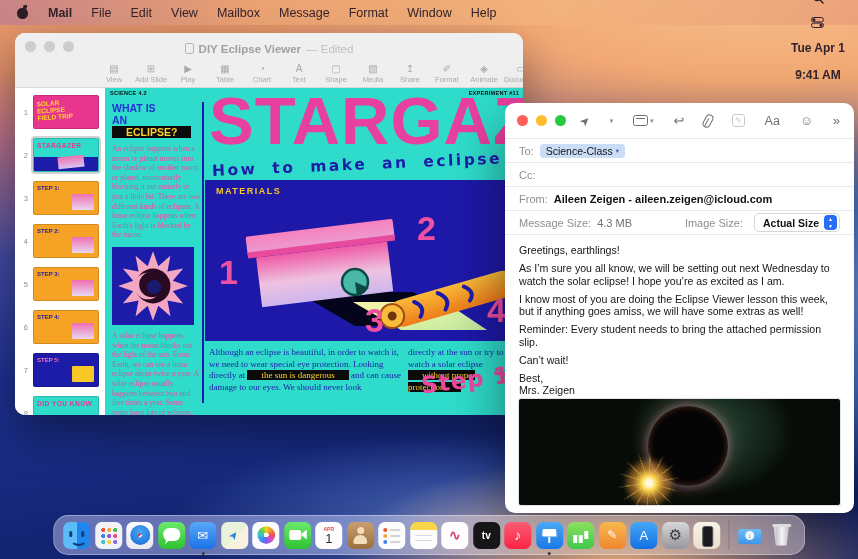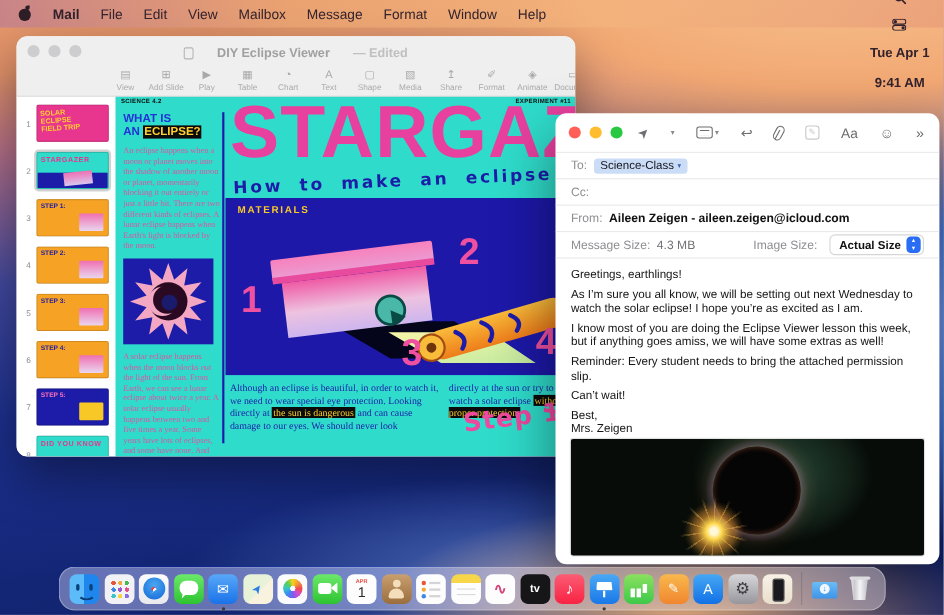--- a/index.html
+++ b/index.html
@@ -27,23 +27,23 @@
   
   .traffic { display:flex; gap:8px; }
   .tl { width:11px; height:11px; border-radius:50%; }
   
   #kn { position:absolute; left:15px; top:33px; width:508px; height:382px; border-radius:10px; overflow:hidden;
         background:#fff; box-shadow:0 18px 45px rgba(0,0,0,.4); z-index:10; }
   .kn-chrome { position:absolute; left:0; top:0; right:0; height:55px; background:#f0efef; border-bottom:1px solid #d8d8d8; }
   .kn-titlebar { position:absolute; left:0; top:0; right:0; height:25px; display:flex; align-items:center; }
   .kn-titlebar .traffic { position:absolute; left:10px; top:8px; }
   .kn-titlebar .tl { background:#cdcdd0; }
-  .kn-title { margin:0 auto; font-size:11.5px; font-weight:600; color:#a0a0a0; display:flex; gap:21px; align-items:center; padding-top:6px;justify-content:space-between;}
+  .kn-title { margin:0 auto; font-size:11.5px; font-weight:600; color:#a0a0a0; display:flex; gap:5px; align-items:center; padding-top:6px;justify-content:space-between;}
   .kn-title .doc-ico { width:9px; height:11px; border:1px solid #b5b5b5; border-radius:2px; display:inline-block; }
-  .kn-title .suffix { font-weight:700; color:#c0c0c0; }
+  .kn-title .suffix { font-weight:400; color:#c0c0c0; }
   .kn-toolbar { position:absolute; left:86px; right:8px; top:25px; height:30px; display:flex; gap:11px; align-items:center; }
   .kn-tool { display:flex; flex-direction:column; align-items:center; min-width:26px; }
   .kn-tool .g { font-size:10px; line-height:11px; color:#a9a9ab; }
   .kn-tool .l { font-size:7.5px; color:#ababad; margin-top:1px; white-space:nowrap; }
   
   .kn-sidebar { position:absolute; left:0; top:55px; bottom:0; width:90px; background:#ffffff; overflow:hidden; }
   .sl-row { display:flex; align-items:center; margin:5px 4px 0 2px; height:38px; }
   .sl-num { width:14px; font-size:7.5px; color:#8d8d8d; text-align:right; padding-right:3px; }
   .sl-wrap { flex:1; height:38px; border-radius:4px; padding:2px; }
   .sl-wrap.sel { background:#d2d2d2; }
@@ -58,21 +58,21 @@
   .m-box { background:linear-gradient(180deg,#f06fb2,#e9d6ef); }
   .m-yellow { background:#f8c827; }
   .t-teal .navyband { position:absolute; left:0; right:0; bottom:0; height:14px; background:#1d1ca9; }
   .t-teal .pinkbox { position:absolute; left:24px; bottom:3px; width:26px; height:12px; background:linear-gradient(180deg,#f06fb2,#d9c6ef); transform:rotate(-6deg); }
   
   .kn-slide { position:absolute; left:90px; top:55px; right:0; bottom:0; background:#2fdccb; overflow:hidden; }
   .corner { position:absolute; top:2px; font-size:5.5px; font-weight:bold; color:#101010; letter-spacing:.3px; }
   .cl { left:5px; } .cr { right:4px; }
   .leftcol { position:absolute; left:7px; top:14px; width:88px; }
   .h1 { color:#2431d6; font-weight:bold; font-size:10.5px; line-height:12px; }
-  .hl-black { background:#0b0b0b; color:#ffd02e; padding:0 1px;margin-top:33px; }
+  .hl-black { background:#0b0b0b; color:#ffd02e; padding:0 14px;margin-top:33px; }
   .pink-para { font-family:"Liberation Serif", serif; color:#e3519f; font-size:7.6px; line-height:9.6px; margin-top:6px; }
   .sunbox { margin-top:7px; width:82px; height:78px; background:#1d1ca9; }
   .divider { position:absolute; left:97px; top:14px; bottom:12px; width:2px; background:#1d1ca9; }
   .big-title { position:absolute; left:104px; top:-6px; font-size:67px; font-weight:bold; color:#e8409f; letter-spacing:1px; white-space:nowrap; }
   .subtitle { position:absolute; left:107px; top:74px; font-family:"DejaVu Sans", sans-serif; font-size:15.5px; font-weight:bold; color:#1d1ca9; letter-spacing:2.5px; word-spacing:7px; transform:rotate(-2.5deg); transform-origin:left center; white-space:nowrap; }
   .materials { position:absolute; left:100px; top:92px; width:308px; height:161px; background:#1d18a8; }
   .mat-label { position:absolute; left:11px; top:6px; color:#f8c827; font-weight:bold; font-size:9px; letter-spacing:1.5px; }
   .mat-list { position:absolute; left:11px; bottom:7px; color:#f8c827; font-weight:bold; font-size:8.5px; line-height:11px; }
   .mat-svg { position:absolute; inset:0; }
   .b-col { position:absolute; top:259px; font-family:"Liberation Serif", serif; font-size:9px; line-height:11.6px; color:#1d1ca9; }

